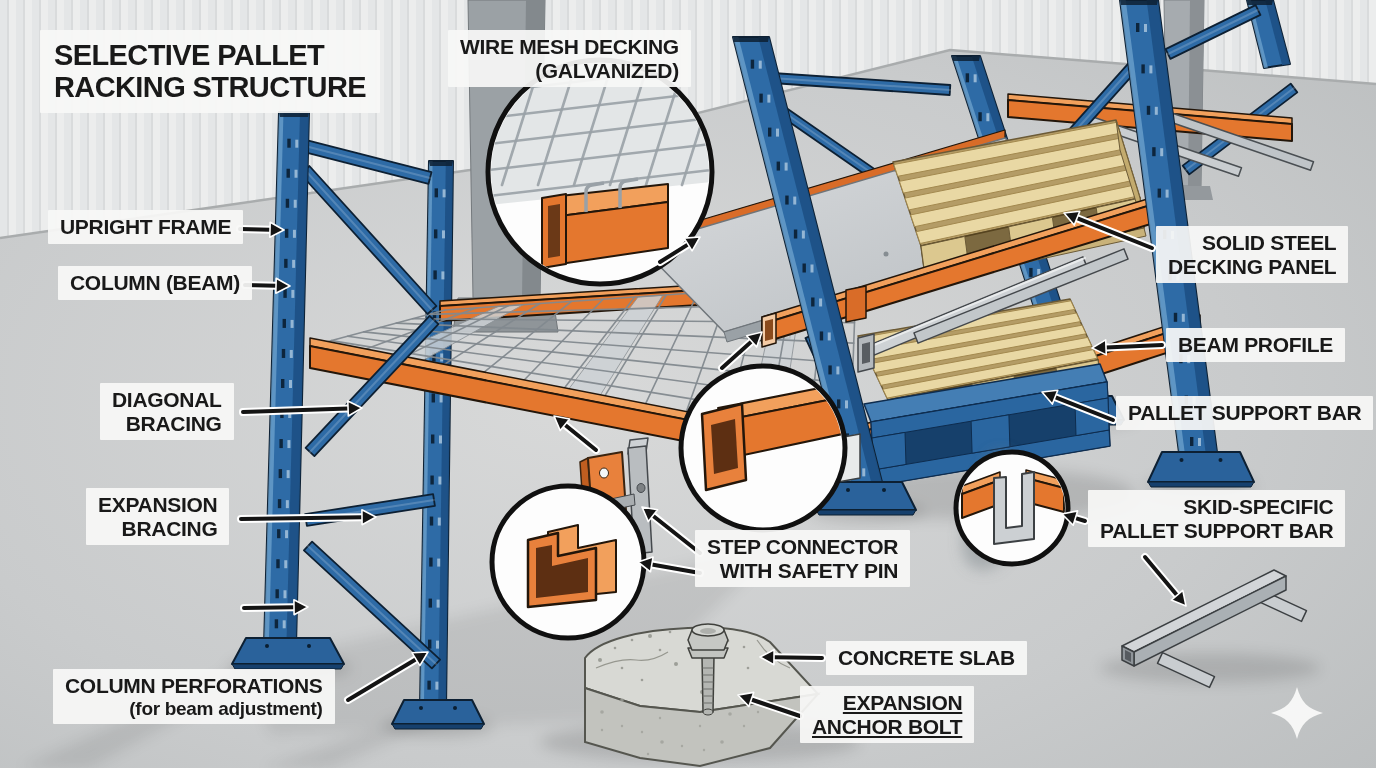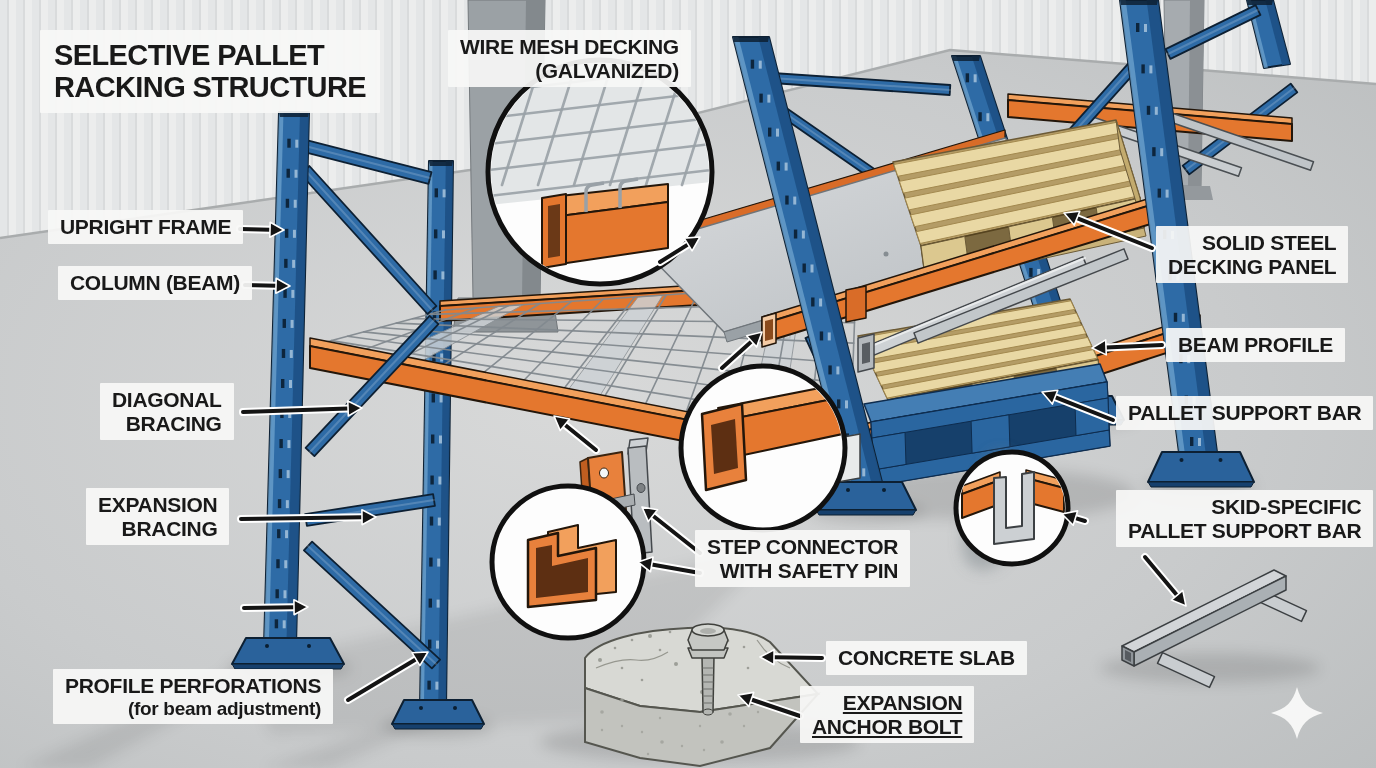--- a/index.html
+++ b/index.html
@@ -576,38 +576,38 @@
     <span class="ln">BRACING</span>
   </div>
 
   <div class="lbl" style="left:86px;top:488px;">
     <span class="ln">EXPANSION</span>
     <span class="ln">BRACING</span>
   </div>
 
 
   <div class="lbl" style="left:53px;top:669px;">
-    <span class="ln">PROFILE PERFORATIONS</span>
+    <span class="ln">COLUMN PERFORATIONS</span>
     <span class="ln sub">(for beam adjustment)</span>
   </div>
 
   <div class="lbl" style="left:1156px;top:226px;">
     <span class="ln">SOLID STEEL</span>
     <span class="ln">DECKING PANEL</span>
   </div>
 
   <div class="lbl" style="left:1166px;top:328px;">
     <span class="ln">BEAM PROFILE</span>
   </div>
 
   <div class="lbl" style="left:1116px;top:396px;">
     <span class="ln">PALLET SUPPORT BAR</span>
   </div>
 
-  <div class="lbl" style="left:1088px;top:490px;margin-left:28px;">
+  <div class="lbl" style="left:1088px;top:490px;">
     <span class="ln">SKID-SPECIFIC</span>
     <span class="ln">PALLET SUPPORT BAR</span>
   </div>
 
   <div class="lbl" style="left:695px;top:530px;">
     <span class="ln">STEP CONNECTOR</span>
     <span class="ln">WITH SAFETY PIN</span>
   </div>
 
   <div class="lbl" style="left:826px;top:641px;">

